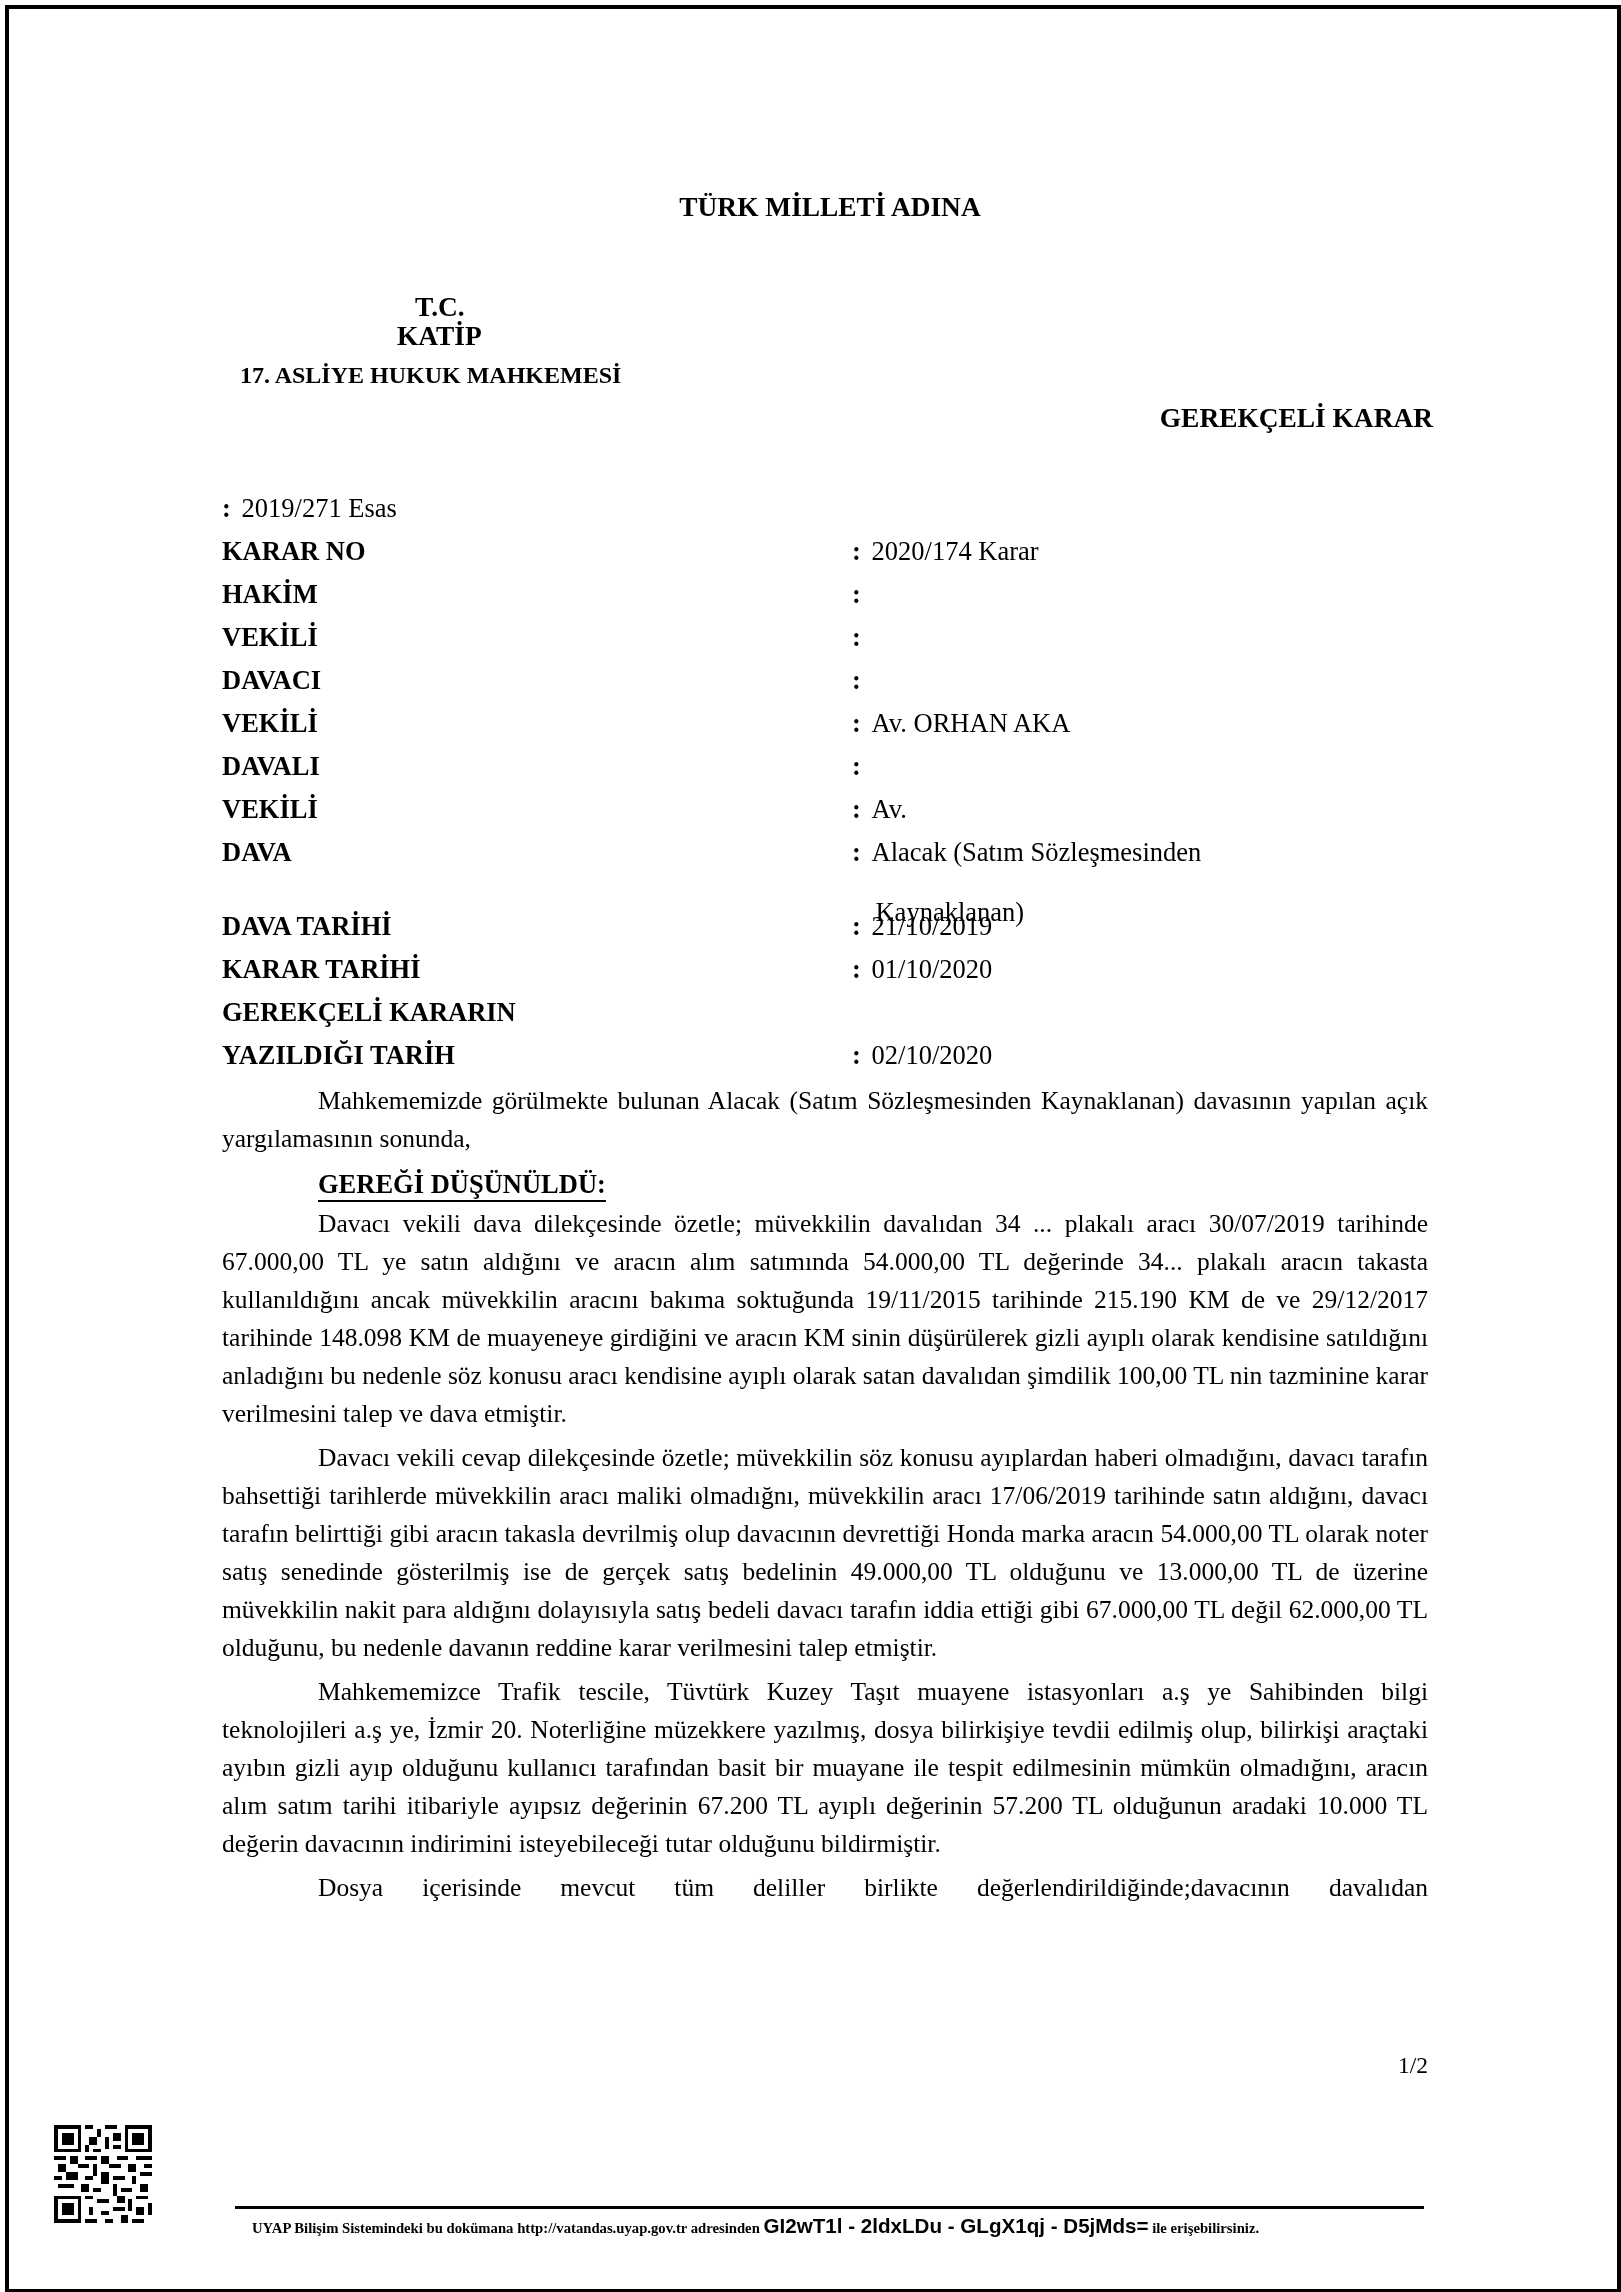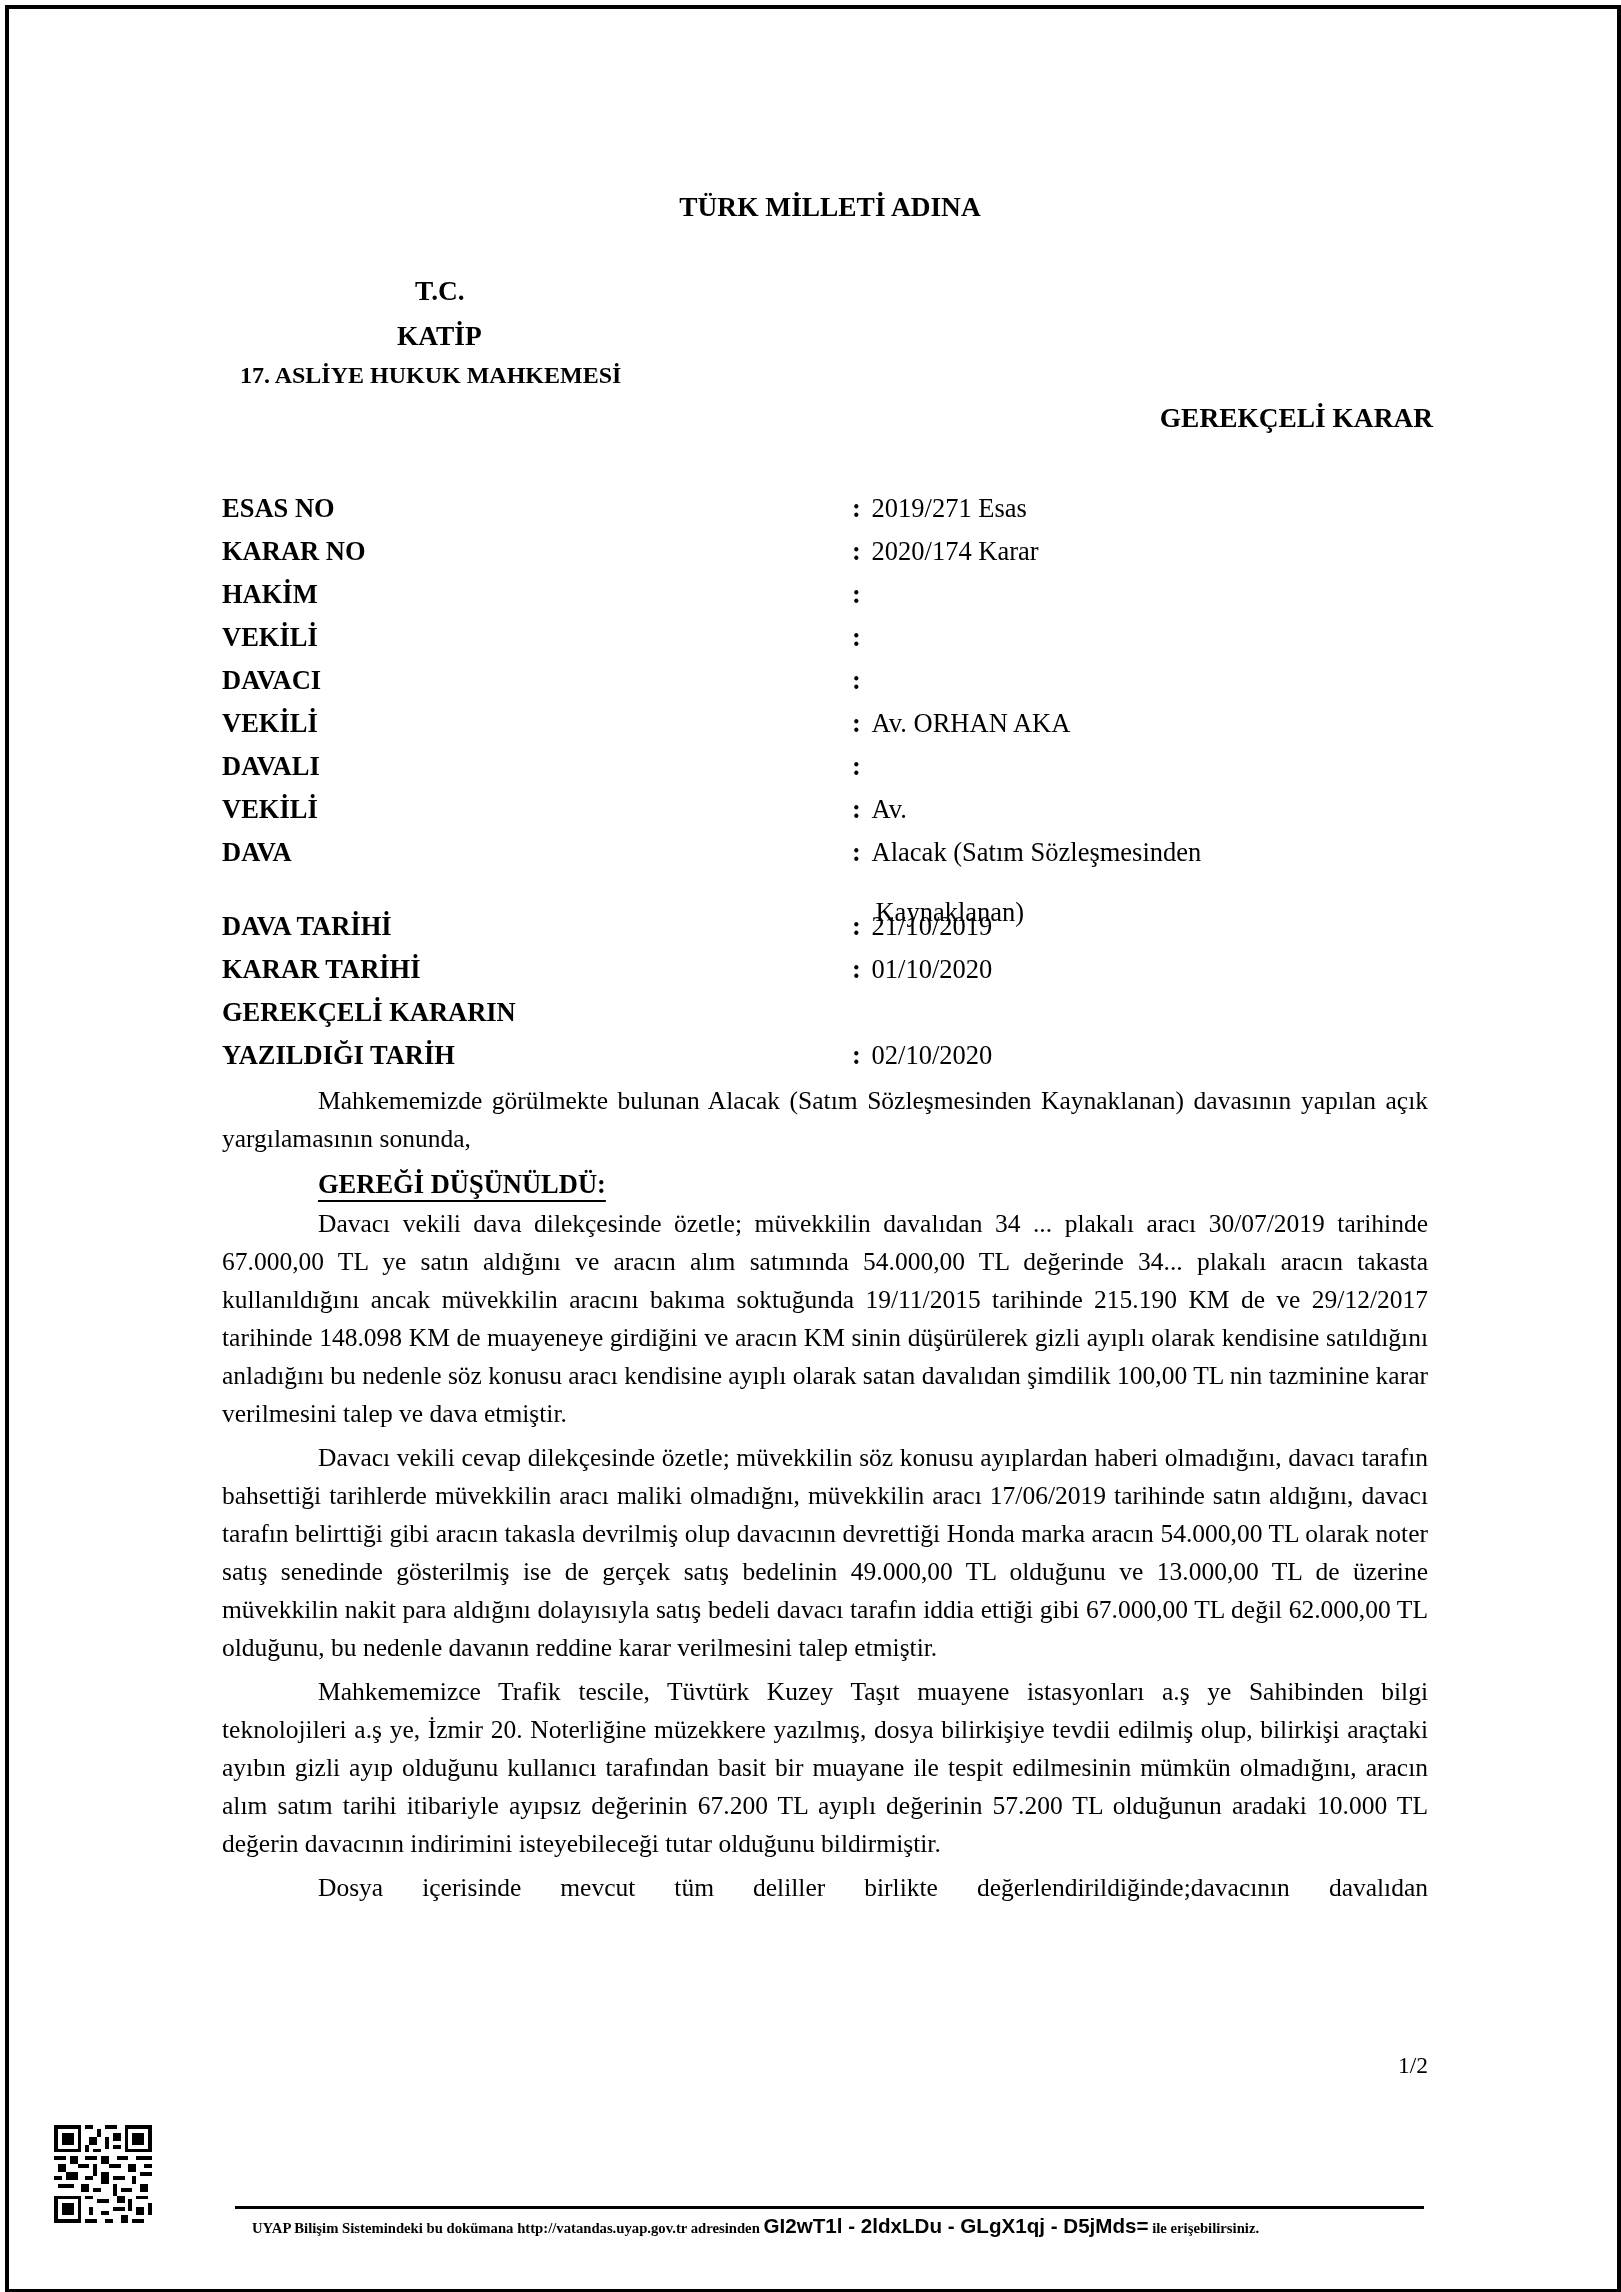--- a/index.html
+++ b/index.html
@@ -7,21 +7,21 @@
   .frame {
     position: absolute; left: 4.9px; top: 4.9px; right: 0; bottom: 0;
     border: 4.9px solid #000; box-sizing: border-box;
   }
   .serif { font-family: "Liberation Serif", "DejaVu Serif", serif; color: #000; }
   .sans { font-family: Liberation Serif, serif; color: #000; }
   .abs { position: absolute; white-space: nowrap; }
   .b { font-weight: bold; }
 
   .title { left: 0; width: 1660px; text-align: center; top: 192px; font-size: 27.4px; }
-  .tc { left: 415px; top: 276px; font-size: 27.4px; }
+  .tc { left: 415px; top: 292px; font-size: 27.4px; }
   .city { left: 397px; top: 321px; font-size: 27.4px; }
   .court { left: 240px; top: 362px; font-size: 24px; text-align: right; }
   .doctype { right: 188px; top: 403px; font-size: 27.4px; }
 
   .meta { position: absolute; left: 222px; top: 487px; width: 1215px; }
   .meta-row { display: flex; height: 43px; line-height: 43px; font-size: 26.5px; }
   .meta-row.tall { height: 74px; }
   .meta-label { width: 630px; font-weight: bold; flex: none; }
   .meta-colon { width: 19.6px; font-weight: bold; flex: none; }
   .meta-value { width: 421px; line-height: 31px; padding-top: 5.9px; white-space: normal; }
@@ -47,21 +47,20 @@
 <div class="frame"></div>
 
 <div class="abs serif b title">TÜRK MİLLETİ ADINA</div>
 <div class="abs serif b tc">T.C.</div>
 <div class="abs serif b city">KATİP</div>
 <div class="abs serif b court">17. ASLİYE HUKUK MAHKEMESİ</div>
 <div class="abs serif b doctype">GEREKÇELİ KARAR</div>
 
 <div class="meta serif">
   <div class="meta-row">
-    <span class="meta-label">ESAS NO</span>
     <span class="meta-colon">:</span>
     <span class="meta-value">2019/271 Esas</span>
   </div>
   <div class="meta-row">
     <span class="meta-label">KARAR NO</span>
     <span class="meta-colon">:</span>
     <span class="meta-value">2020/174 Karar</span>
   </div>
   <div class="meta-row">
     <span class="meta-label">HAKİM</span>

